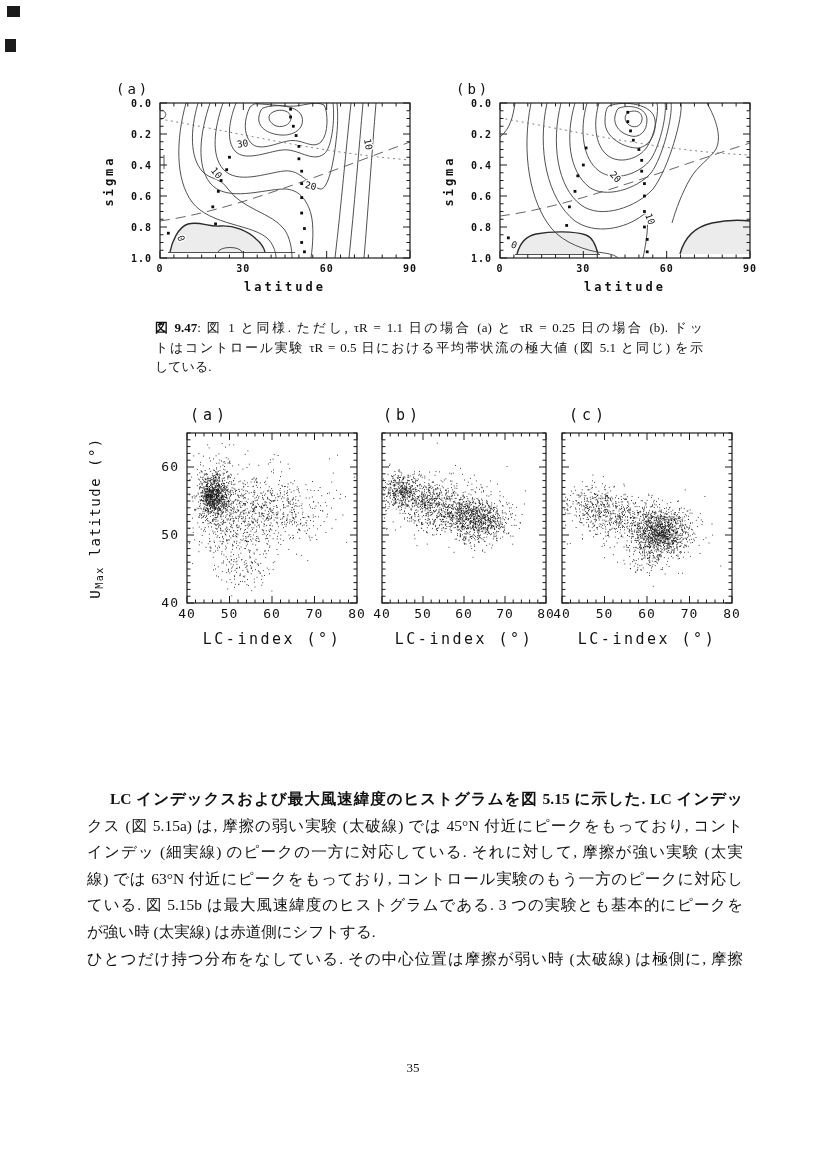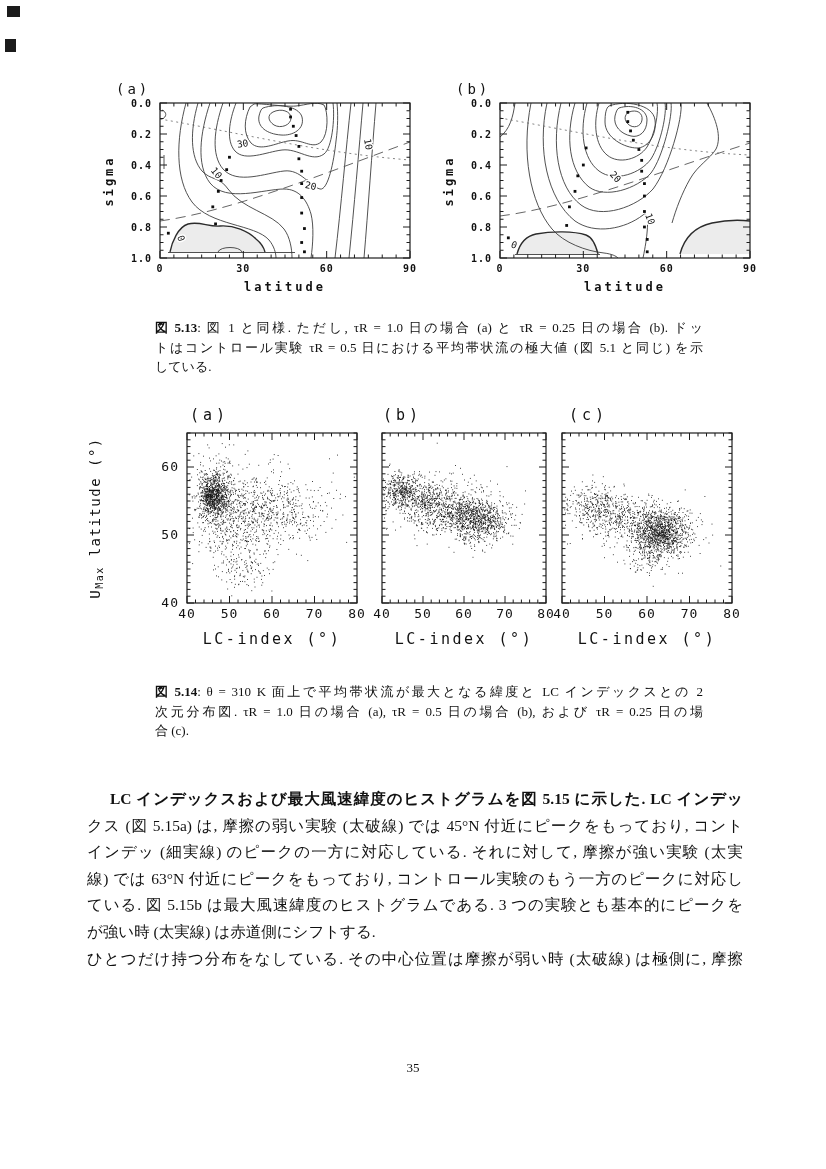--- a/index.html
+++ b/index.html
@@ -183,21 +183,21 @@
           <rect x="125.26666666666667" y="146.04999999999998" width="2.8" height="2.8" class="dot"></rect>
           <rect x="66.93333333333332" y="158.45" width="2.8" height="2.8" class="dot"></rect>
           <text class="clab" text-anchor="middle" transform="translate(173.05555555555554 100.95) rotate(48)">20</text>
           <text class="clab" text-anchor="middle" transform="translate(206.94444444444443 142.025) rotate(70)">10</text>
           <text class="clab" text-anchor="middle" transform="translate(73.05555555555556 169.925) rotate(20)">0</text>
         </g>
     </svg>
   </div>
 
   <div class="caption" style="top:318px;">
-    <div class="cap-line jl"><span class="fig-bold">図</span><span class="fig-bold" style="margin-left:4px;">5.13</span><span>: 図 1 と同様. ただし, τR = 1.0 日の場合 (a) と τR = 0.25 日の場合 (b). ドッ</span></div>
+    <div class="cap-line jl"><span class="fig-bold">図</span><span class="fig-bold" style="margin-left:4px;">9.47</span><span>: 図 1 と同様. ただし, τR = 1.1 日の場合 (a) と τR = 0.25 日の場合 (b). ドッ</span></div>
     <div class="cap-line jl">トはコントロール実験 τR = 0.5 日における平均帯状流の極大値 (図 5.1 と同じ) を示</div>
     <div class="cap-line">している.</div>
   </div>
 
   <div class="panel-box" style="left:80px;top:393px;">
     <svg class="scatter" width="695" height="262">
       <text class="stag" x="110" y="27">(a)</text>
       <text class="stag" x="303" y="27">(b)</text>
       <text class="stag" x="489" y="27">(c)</text>
       <text class="sylab" transform="translate(20 125) rotate(-90)" text-anchor="middle"><tspan>U</tspan><tspan class="subsz" dy="3">Max</tspan><tspan dy="-3"> latitude (°)</tspan></text>
@@ -233,25 +233,20 @@
           <text x="482" y="225" text-anchor="middle" class="tick">40</text>
           <text x="524.5" y="225" text-anchor="middle" class="tick">50</text>
           <text x="567" y="225" text-anchor="middle" class="tick">60</text>
           <text x="609.5" y="225" text-anchor="middle" class="tick">70</text>
           <text x="652" y="225" text-anchor="middle" class="tick">80</text>
           <path d="M510.6 99.3h0.8M518.0 120.2h0.8M535.1 110.2h0.8M515.9 127.3h0.8M524.1 114.1h0.8M514.9 128.7h0.8M499.2 122.5h0.8M505.9 120.1h0.8M522.0 132.4h0.8M523.9 112.4h0.8M520.5 108.4h0.8M535.9 102.8h0.8M508.9 116.5h0.8M508.3 115.4h0.8M515.0 101.5h0.8M515.6 94.2h0.8M507.4 96.9h0.8M536.3 110.2h0.8M525.0 114.1h0.8M524.2 94.2h0.8M502.5 117.0h0.8M520.1 123.4h0.8M539.0 124.0h0.8M508.2 96.8h0.8M510.1 108.8h0.8M518.2 125.0h0.8M521.1 111.8h0.8M530.1 107.2h0.8M548.7 116.4h0.8M495.9 118.8h0.8M527.3 103.9h0.8M507.1 124.4h0.8M500.5 111.5h0.8M504.0 106.3h0.8M499.2 122.9h0.8M506.9 119.6h0.8M492.6 110.9h0.8M527.6 107.8h0.8M522.9 83.7h0.8M526.7 116.9h0.8M518.8 121.8h0.8M518.5 105.1h0.8M515.5 121.8h0.8M532.4 111.7h0.8M511.3 95.1h0.8M499.9 125.3h0.8M487.0 116.0h0.8M504.0 116.9h0.8M496.8 111.0h0.8M517.0 102.3h0.8M518.4 118.1h0.8M528.7 118.0h0.8M526.9 113.4h0.8M500.3 129.6h0.8M531.5 120.8h0.8M505.3 118.5h0.8M505.0 114.7h0.8M505.0 112.1h0.8M513.5 116.8h0.8M528.4 112.3h0.8M523.1 122.2h0.8M504.0 122.2h0.8M536.2 113.9h0.8M518.5 98.2h0.8M528.2 119.9h0.8M510.2 124.3h0.8M496.7 102.0h0.8M514.2 100.5h0.8M527.5 99.8h0.8M526.5 111.2h0.8M517.2 118.2h0.8M490.3 102.4h0.8M501.5 129.8h0.8M501.3 112.8h0.8M517.3 122.1h0.8M503.9 100.4h0.8M520.3 140.4h0.8M528.4 105.0h0.8M514.2 101.2h0.8M516.9 110.3h0.8M512.2 110.3h0.8M529.3 113.9h0.8M520.1 111.2h0.8M501.0 109.1h0.8M529.6 122.9h0.8M501.4 129.7h0.8M495.5 116.3h0.8M520.5 123.9h0.8M525.2 116.7h0.8M526.6 103.5h0.8M502.9 112.8h0.8M517.2 108.0h0.8M502.0 145.8h0.8M512.6 123.5h0.8M552.1 123.2h0.8M511.0 128.1h0.8M515.3 123.3h0.8M489.8 114.6h0.8M507.3 115.1h0.8M511.7 117.5h0.8M507.3 120.8h0.8M505.6 93.5h0.8M502.6 120.5h0.8M525.4 107.4h0.8M535.0 123.6h0.8M520.5 105.9h0.8M528.9 129.5h0.8M507.2 105.9h0.8M499.7 118.9h0.8M524.6 101.6h0.8M508.3 117.9h0.8M497.7 109.8h0.8M513.9 126.6h0.8M501.9 88.8h0.8M520.8 134.1h0.8M514.7 122.7h0.8M508.0 131.9h0.8M535.4 127.6h0.8M520.9 119.5h0.8M501.7 100.9h0.8M507.8 122.0h0.8M518.5 123.2h0.8M512.9 122.4h0.8M533.4 117.6h0.8M490.7 113.5h0.8M506.6 108.2h0.8M511.9 103.9h0.8M528.8 94.3h0.8M484.4 116.8h0.8M509.8 104.2h0.8M513.3 114.1h0.8M527.0 118.6h0.8M514.3 89.4h0.8M509.6 138.3h0.8M507.8 121.4h0.8M487.6 120.6h0.8M543.4 122.4h0.8M524.2 111.6h0.8M506.8 113.6h0.8M525.1 102.9h0.8M516.3 106.3h0.8M513.4 114.3h0.8M512.6 130.1h0.8M512.0 111.6h0.8M512.5 82.0h0.8M512.0 112.1h0.8M503.8 102.7h0.8M531.3 108.1h0.8M521.6 104.1h0.8M510.3 106.3h0.8M500.6 102.4h0.8M502.8 125.6h0.8M524.6 119.4h0.8M516.5 112.0h0.8M524.4 127.2h0.8M507.2 115.5h0.8M508.3 117.5h0.8M500.1 126.9h0.8M491.9 127.9h0.8M512.1 94.6h0.8M522.8 122.4h0.8M495.5 107.5h0.8M517.4 107.1h0.8M512.1 87.9h0.8M522.0 110.0h0.8M538.7 130.0h0.8M537.4 123.5h0.8M516.0 119.2h0.8M515.5 106.9h0.8M511.9 105.4h0.8M527.0 107.1h0.8M492.7 108.6h0.8M505.5 102.7h0.8M507.5 111.3h0.8M525.9 108.0h0.8M505.0 110.6h0.8M511.2 110.0h0.8M506.6 105.2h0.8M499.2 128.9h0.8M506.5 126.5h0.8M521.1 115.2h0.8M491.2 98.1h0.8M517.5 102.2h0.8M519.6 130.9h0.8M496.2 108.0h0.8M508.2 133.2h0.8M509.6 113.8h0.8M544.3 106.4h0.8M492.8 100.6h0.8M512.4 123.1h0.8M534.8 144.0h0.8M506.7 93.3h0.8M487.0 106.2h0.8M506.3 112.7h0.8M515.0 104.6h0.8M527.3 109.8h0.8M528.0 104.7h0.8M495.7 134.5h0.8M538.8 112.3h0.8M499.8 103.4h0.8M486.6 116.7h0.8M526.0 116.4h0.8M513.1 121.8h0.8M518.6 115.9h0.8M509.9 129.2h0.8M525.0 92.7h0.8M511.6 118.4h0.8M521.9 105.4h0.8M499.1 112.3h0.8M518.6 115.8h0.8M538.6 118.0h0.8M522.7 111.2h0.8M514.1 132.2h0.8M500.8 99.7h0.8M485.3 104.3h0.8M518.7 113.0h0.8M527.1 102.5h0.8M514.9 124.9h0.8M524.9 96.8h0.8M518.7 117.6h0.8M504.6 121.6h0.8M486.1 110.8h0.8M508.4 108.8h0.8M521.9 90.7h0.8M535.6 114.7h0.8M515.0 117.8h0.8M489.5 120.6h0.8M535.3 113.1h0.8M558.3 119.7h0.8M509.5 96.8h0.8M502.8 121.9h0.8M511.7 92.4h0.8M519.7 118.1h0.8M517.1 109.0h0.8M548.0 119.1h0.8M520.5 102.8h0.8M509.4 123.3h0.8M504.3 108.3h0.8M516.1 113.6h0.8M487.5 112.8h0.8M525.0 133.8h0.8M501.8 96.8h0.8M524.8 107.5h0.8M498.5 102.1h0.8M521.7 100.7h0.8M525.7 100.9h0.8M494.6 122.1h0.8M496.0 123.0h0.8M515.7 101.1h0.8M498.3 102.2h0.8M530.3 120.3h0.8M517.0 136.1h0.8M513.0 111.6h0.8M498.7 104.2h0.8M494.9 97.3h0.8M493.9 93.9h0.8M527.4 117.1h0.8M525.3 105.3h0.8M489.3 107.5h0.8M511.8 134.7h0.8M504.5 115.1h0.8M530.3 97.9h0.8M524.3 119.3h0.8M485.0 120.1h0.8M504.2 105.0h0.8M498.7 110.2h0.8M521.2 119.0h0.8M506.8 107.9h0.8M525.0 118.1h0.8M506.0 114.8h0.8M519.8 105.4h0.8M516.3 112.9h0.8M510.8 114.2h0.8M498.4 109.4h0.8M538.0 105.6h0.8M487.2 111.1h0.8M515.2 111.6h0.8M509.1 114.5h0.8M495.2 115.0h0.8M514.8 115.9h0.8M524.4 96.3h0.8M511.1 118.9h0.8M513.8 104.6h0.8M522.5 135.5h0.8M523.7 105.3h0.8M519.0 121.7h0.8M506.4 129.6h0.8M516.4 103.7h0.8M514.7 118.8h0.8M517.7 108.7h0.8M501.9 141.8h0.8M506.3 120.4h0.8M506.5 111.8h0.8M517.3 141.2h0.8M510.5 108.7h0.8M513.0 143.8h0.8M486.8 107.1h0.8M512.8 105.3h0.8M487.5 117.5h0.8M526.0 123.6h0.8M519.2 123.5h0.8M560.3 141.3h0.8M536.0 129.9h0.8M555.1 132.7h0.8M537.2 121.9h0.8M542.0 124.6h0.8M523.9 122.4h0.8M523.1 111.5h0.8M536.7 125.3h0.8M535.0 129.4h0.8M557.5 142.1h0.8M543.5 91.1h0.8M528.1 142.5h0.8M537.1 113.3h0.8M507.8 126.6h0.8M530.3 127.2h0.8M540.8 108.9h0.8M540.6 130.9h0.8M522.7 130.4h0.8M539.6 139.9h0.8M524.9 139.1h0.8M544.2 117.5h0.8M554.7 113.7h0.8M551.2 136.7h0.8M525.2 104.3h0.8M573.7 128.0h0.8M553.7 111.0h0.8M552.6 141.7h0.8M539.9 126.8h0.8M550.1 121.8h0.8M564.5 109.7h0.8M570.9 134.0h0.8M544.2 121.4h0.8M526.4 128.2h0.8M536.3 128.5h0.8M547.5 135.7h0.8M534.2 135.6h0.8M550.8 148.0h0.8M537.6 126.4h0.8M561.9 133.9h0.8M556.5 124.8h0.8M554.4 121.5h0.8M547.3 117.7h0.8M547.4 127.1h0.8M526.8 103.1h0.8M530.7 125.7h0.8M559.4 125.9h0.8M521.1 112.2h0.8M528.1 140.9h0.8M530.5 121.1h0.8M541.4 119.4h0.8M549.6 117.1h0.8M544.1 130.5h0.8M557.1 119.9h0.8M508.0 126.3h0.8M554.8 132.2h0.8M541.4 115.8h0.8M551.0 132.8h0.8M519.9 120.6h0.8M526.0 102.6h0.8M569.9 113.9h0.8M524.9 128.8h0.8M544.3 115.6h0.8M527.5 139.0h0.8M551.7 103.4h0.8M545.9 106.4h0.8M563.0 123.0h0.8M543.4 122.5h0.8M519.6 124.8h0.8M527.1 131.5h0.8M531.0 129.2h0.8M553.6 129.4h0.8M525.4 121.8h0.8M553.1 127.7h0.8M565.0 123.1h0.8M528.3 138.7h0.8M523.6 150.6h0.8M562.2 121.8h0.8M499.0 116.0h0.8M531.8 125.1h0.8M538.7 125.0h0.8M551.1 135.3h0.8M539.8 123.6h0.8M549.7 119.7h0.8M539.4 115.9h0.8M539.5 130.2h0.8M568.8 124.9h0.8M533.9 93.4h0.8M547.0 123.7h0.8M553.0 124.2h0.8M548.6 138.3h0.8M538.8 132.4h0.8M527.9 119.9h0.8M562.4 141.5h0.8M503.8 113.4h0.8M565.5 111.9h0.8M544.1 134.4h0.8M547.0 109.1h0.8M541.2 115.3h0.8M535.6 113.6h0.8M527.5 104.9h0.8M571.4 113.7h0.8M524.3 117.0h0.8M539.9 116.4h0.8M518.8 119.3h0.8M533.2 130.1h0.8M544.5 127.2h0.8M548.2 113.3h0.8M518.8 133.3h0.8M550.0 125.2h0.8M529.7 137.1h0.8M512.9 133.2h0.8M544.4 140.1h0.8M509.6 137.5h0.8M562.6 145.6h0.8M547.7 108.8h0.8M552.5 118.5h0.8M525.4 103.3h0.8M558.0 104.3h0.8M541.2 143.1h0.8M555.0 110.1h0.8M552.0 143.7h0.8M555.0 109.7h0.8M547.5 117.8h0.8M524.4 131.8h0.8M518.0 115.2h0.8M528.0 120.2h0.8M546.9 103.8h0.8M523.1 118.0h0.8M552.8 110.2h0.8M556.8 135.4h0.8M533.0 113.0h0.8M549.7 115.0h0.8M530.2 124.9h0.8M528.7 112.0h0.8M547.1 124.0h0.8M529.6 105.4h0.8M553.8 124.2h0.8M538.4 122.3h0.8M549.3 133.2h0.8M539.4 124.9h0.8M535.8 115.2h0.8M502.7 122.4h0.8M515.5 126.5h0.8M543.1 118.7h0.8M541.8 120.6h0.8M535.4 112.4h0.8M576.7 128.2h0.8M552.1 127.6h0.8M540.0 136.7h0.8M549.5 137.6h0.8M539.9 134.5h0.8M541.5 126.7h0.8M530.0 118.8h0.8M513.7 137.3h0.8M556.3 139.4h0.8M566.1 119.4h0.8M534.4 128.6h0.8M560.7 130.4h0.8M579.3 114.7h0.8M540.1 125.7h0.8M542.0 134.3h0.8M566.7 107.3h0.8M563.2 127.2h0.8M543.4 105.4h0.8M579.2 111.5h0.8M558.8 113.6h0.8M542.2 128.4h0.8M548.4 110.9h0.8M514.3 132.9h0.8M556.6 113.5h0.8M522.4 127.1h0.8M547.7 129.3h0.8M535.2 104.7h0.8M543.2 114.0h0.8M575.6 135.8h0.8M528.6 143.9h0.8M532.5 135.2h0.8M554.4 137.0h0.8M558.3 130.2h0.8M543.9 116.7h0.8M535.2 123.2h0.8M532.8 130.2h0.8M527.1 142.4h0.8M566.3 129.4h0.8M535.3 124.1h0.8M535.3 139.2h0.8M557.7 119.5h0.8M567.3 132.5h0.8M545.5 105.5h0.8M578.5 128.0h0.8M532.5 117.9h0.8M575.7 111.9h0.8M541.7 111.7h0.8M574.1 111.1h0.8M521.7 109.1h0.8M524.6 116.5h0.8M550.2 130.6h0.8M538.9 122.7h0.8M526.1 119.3h0.8M529.2 130.7h0.8M517.8 109.7h0.8M529.3 126.2h0.8M542.3 108.9h0.8M545.0 119.1h0.8M551.0 124.6h0.8M559.8 119.3h0.8M527.7 113.8h0.8M563.3 118.6h0.8M557.5 122.3h0.8M523.3 113.1h0.8M535.2 136.2h0.8M527.0 123.1h0.8M532.6 110.3h0.8M525.4 123.9h0.8M546.8 133.4h0.8M525.2 105.8h0.8M535.9 126.9h0.8M551.1 130.0h0.8M540.8 103.6h0.8M538.2 133.3h0.8M521.7 153.3h0.8M538.5 109.2h0.8M534.8 120.8h0.8M563.2 120.9h0.8M530.9 136.1h0.8M529.7 154.7h0.8M525.4 143.0h0.8M557.3 130.0h0.8M542.1 118.8h0.8M525.4 136.1h0.8M557.2 141.6h0.8M559.6 149.3h0.8M534.3 153.8h0.8M529.5 136.6h0.8M539.6 123.2h0.8M516.1 134.8h0.8M547.1 127.4h0.8M557.0 119.3h0.8M535.4 108.5h0.8M536.3 135.6h0.8M567.5 132.8h0.8M546.9 114.5h0.8M539.2 120.7h0.8M541.0 129.2h0.8M570.2 130.0h0.8M542.1 134.0h0.8M558.2 131.9h0.8M533.6 94.1h0.8M530.3 106.6h0.8M547.3 112.5h0.8M558.1 121.0h0.8M517.1 134.6h0.8M536.4 128.9h0.8M554.0 132.2h0.8M565.3 124.1h0.8M566.2 123.8h0.8M530.9 125.9h0.8M549.9 124.7h0.8M557.1 147.5h0.8M566.5 123.0h0.8M532.3 105.8h0.8M546.4 134.0h0.8M538.6 131.1h0.8M541.2 106.4h0.8M556.8 117.4h0.8M541.7 123.4h0.8M547.2 142.3h0.8M559.4 137.6h0.8M543.2 133.3h0.8M538.0 134.3h0.8M545.1 123.8h0.8M539.7 129.1h0.8M550.0 124.7h0.8M545.3 106.6h0.8M530.2 132.2h0.8M527.3 110.7h0.8M567.6 133.0h0.8M552.6 120.5h0.8M562.4 149.4h0.8M582.6 149.1h0.8M601.3 136.4h0.8M565.6 110.4h0.8M579.0 142.3h0.8M588.7 136.4h0.8M585.7 141.3h0.8M584.2 153.7h0.8M562.1 115.3h0.8M587.9 129.6h0.8M570.8 150.7h0.8M588.9 127.1h0.8M560.6 135.5h0.8M586.7 132.6h0.8M585.3 148.6h0.8M583.6 145.2h0.8M577.0 148.1h0.8M580.9 134.9h0.8M568.1 119.4h0.8M577.4 130.1h0.8M576.4 131.0h0.8M551.0 143.9h0.8M580.9 159.7h0.8M574.9 145.3h0.8M576.2 147.2h0.8M592.6 164.9h0.8M581.2 117.1h0.8M570.5 137.4h0.8M581.5 133.8h0.8M560.2 143.5h0.8M572.0 159.4h0.8M581.9 146.0h0.8M594.5 139.9h0.8M558.4 139.5h0.8M589.1 139.6h0.8M615.6 144.5h0.8M579.0 139.5h0.8M577.7 125.7h0.8M561.5 142.6h0.8M568.2 142.7h0.8M575.7 139.4h0.8M587.1 144.1h0.8M589.5 150.5h0.8M589.9 135.2h0.8M562.1 114.8h0.8M581.4 129.3h0.8M572.7 134.3h0.8M553.3 129.9h0.8M573.0 136.4h0.8M571.0 125.5h0.8M586.0 118.3h0.8M585.9 138.9h0.8M585.8 144.7h0.8M571.5 150.4h0.8M585.2 139.7h0.8M572.9 152.1h0.8M576.8 142.1h0.8M555.9 154.7h0.8M558.2 148.1h0.8M571.6 124.4h0.8M587.5 154.4h0.8M568.2 144.8h0.8M593.2 159.8h0.8M578.6 142.0h0.8M571.4 132.9h0.8M570.0 153.3h0.8M584.8 142.4h0.8M583.1 155.0h0.8M568.0 131.1h0.8M575.5 145.1h0.8M571.6 133.6h0.8M553.8 139.1h0.8M557.8 133.5h0.8M584.0 127.9h0.8M564.8 149.7h0.8M590.1 145.7h0.8M579.7 148.6h0.8M577.6 129.2h0.8M568.0 147.0h0.8M572.0 138.8h0.8M580.9 140.1h0.8M578.0 142.8h0.8M569.9 132.1h0.8M575.8 132.8h0.8M597.3 150.9h0.8M600.1 142.7h0.8M604.7 145.2h0.8M571.7 132.8h0.8M582.7 149.5h0.8M573.6 138.0h0.8M548.1 154.6h0.8M582.2 137.0h0.8M574.4 157.9h0.8M568.3 147.9h0.8M579.6 131.6h0.8M586.2 114.9h0.8M561.6 144.9h0.8M554.9 154.4h0.8M569.0 149.0h0.8M581.6 130.3h0.8M590.6 151.3h0.8M595.7 139.0h0.8M579.3 140.3h0.8M570.0 130.2h0.8M597.5 142.1h0.8M598.4 125.0h0.8M567.9 141.7h0.8M560.5 123.6h0.8M600.4 130.7h0.8M581.0 139.4h0.8M560.5 145.6h0.8M576.3 125.3h0.8M572.5 139.7h0.8M589.2 142.0h0.8M584.1 139.8h0.8M572.3 135.5h0.8M593.1 150.9h0.8M545.9 152.1h0.8M567.9 142.1h0.8M559.0 130.8h0.8M609.8 142.8h0.8M574.6 135.4h0.8M597.6 146.6h0.8M586.2 143.5h0.8M559.7 156.4h0.8M570.9 122.4h0.8M574.0 145.2h0.8M573.7 125.9h0.8M589.5 135.9h0.8M569.2 142.8h0.8M560.8 148.5h0.8M588.3 116.6h0.8M587.7 128.3h0.8M575.0 141.2h0.8M566.1 120.9h0.8M588.4 150.7h0.8M598.3 135.5h0.8M570.1 153.7h0.8M569.4 145.2h0.8M579.6 128.3h0.8M573.7 163.9h0.8M591.5 127.4h0.8M594.3 127.2h0.8M566.2 147.0h0.8M588.8 159.5h0.8M579.7 127.5h0.8M589.9 144.6h0.8M568.5 124.3h0.8M584.9 120.2h0.8M581.7 156.4h0.8M572.1 131.7h0.8M586.5 155.6h0.8M593.9 133.5h0.8M572.7 142.8h0.8M570.4 124.0h0.8M578.0 143.4h0.8M583.7 136.8h0.8M579.4 128.1h0.8M572.2 136.6h0.8M618.7 152.4h0.8M572.1 123.4h0.8M566.2 133.1h0.8M587.9 165.2h0.8M547.0 142.6h0.8M571.3 140.3h0.8M580.7 153.6h0.8M565.5 147.6h0.8M563.6 144.9h0.8M590.3 153.9h0.8M583.5 139.3h0.8M572.5 146.6h0.8M577.4 155.3h0.8M582.4 127.2h0.8M600.2 160.1h0.8M588.2 127.2h0.8M564.4 153.1h0.8M579.6 140.7h0.8M598.0 125.3h0.8M577.0 149.6h0.8M574.6 120.6h0.8M589.2 135.6h0.8M600.3 148.9h0.8M577.5 134.6h0.8M593.6 120.9h0.8M581.3 148.8h0.8M596.1 153.1h0.8M584.1 129.5h0.8M574.5 151.3h0.8M594.4 136.6h0.8M572.7 162.4h0.8M599.9 145.4h0.8M558.1 133.4h0.8M578.3 141.6h0.8M580.3 142.5h0.8M594.4 155.5h0.8M587.4 150.6h0.8M589.8 127.0h0.8M581.7 138.7h0.8M573.3 139.6h0.8M577.7 152.6h0.8M575.6 132.0h0.8M568.6 144.8h0.8M566.8 135.9h0.8M582.2 142.4h0.8M564.6 137.6h0.8M577.1 139.7h0.8M594.3 126.9h0.8M597.8 144.1h0.8M589.3 144.6h0.8M590.8 130.5h0.8M587.6 141.7h0.8M578.1 143.0h0.8M567.6 127.0h0.8M591.4 157.0h0.8M559.9 152.9h0.8M594.6 144.5h0.8M579.5 140.0h0.8M581.6 134.2h0.8M554.8 132.8h0.8M555.0 147.4h0.8M583.0 152.5h0.8M577.3 151.4h0.8M583.3 134.1h0.8M587.8 138.0h0.8M587.3 146.5h0.8M572.0 124.5h0.8M560.2 151.4h0.8M576.5 132.3h0.8M563.8 117.0h0.8M582.0 133.3h0.8M560.0 123.3h0.8M591.9 147.5h0.8M570.0 141.3h0.8M564.0 126.0h0.8M589.0 132.3h0.8M560.0 134.3h0.8M579.1 147.1h0.8M567.6 125.6h0.8M582.3 149.6h0.8M575.6 137.0h0.8M574.9 132.8h0.8M569.1 129.2h0.8M587.2 159.4h0.8M584.2 148.9h0.8M583.8 143.3h0.8M588.3 157.7h0.8M560.4 152.8h0.8M585.0 132.6h0.8M593.6 123.7h0.8M591.6 134.8h0.8M590.4 131.6h0.8M579.0 141.5h0.8M588.0 137.4h0.8M584.1 153.6h0.8M588.2 131.4h0.8M584.6 133.3h0.8M602.1 140.8h0.8M584.2 115.4h0.8M586.4 141.4h0.8M574.4 127.5h0.8M570.0 144.9h0.8M587.7 151.4h0.8M576.6 127.6h0.8M571.6 130.1h0.8M569.1 134.3h0.8M582.3 139.1h0.8M557.9 144.8h0.8M589.6 149.7h0.8M562.7 140.6h0.8M584.6 146.3h0.8M560.3 118.3h0.8M582.4 141.5h0.8M574.8 118.7h0.8M596.4 151.7h0.8M572.7 154.0h0.8M594.8 142.4h0.8M583.3 141.3h0.8M590.4 143.2h0.8M572.5 149.9h0.8M577.7 131.2h0.8M593.5 137.6h0.8M575.3 141.8h0.8M569.2 137.5h0.8M592.0 150.3h0.8M558.4 135.9h0.8M589.6 131.4h0.8M601.5 148.0h0.8M581.1 126.1h0.8M569.6 160.0h0.8M606.1 146.5h0.8M584.3 137.6h0.8M571.2 125.8h0.8M585.6 133.4h0.8M588.7 141.6h0.8M586.0 137.3h0.8M594.6 132.4h0.8M561.5 172.1h0.8M585.1 143.4h0.8M579.2 139.0h0.8M595.1 144.7h0.8M592.5 142.8h0.8M576.2 126.6h0.8M565.0 143.3h0.8M578.8 125.0h0.8M582.8 141.0h0.8M588.5 152.2h0.8M585.7 145.1h0.8M576.6 163.5h0.8M611.9 129.8h0.8M557.8 137.9h0.8M568.0 128.3h0.8M585.2 146.3h0.8M596.8 139.7h0.8M570.6 128.9h0.8M597.5 162.0h0.8M562.4 158.2h0.8M583.3 136.2h0.8M585.6 124.1h0.8M580.9 122.4h0.8M575.7 153.1h0.8M577.5 142.1h0.8M599.2 165.5h0.8M576.0 137.6h0.8M543.9 136.8h0.8M587.5 130.8h0.8M590.8 129.3h0.8M587.5 147.9h0.8M558.7 146.8h0.8M577.9 149.7h0.8M585.0 148.9h0.8M600.3 153.6h0.8M575.1 142.5h0.8M573.4 130.5h0.8M603.0 132.4h0.8M574.1 139.1h0.8M559.1 130.3h0.8M587.6 138.1h0.8M584.1 150.3h0.8M583.5 126.9h0.8M580.5 145.6h0.8M563.9 139.5h0.8M565.8 123.9h0.8M576.4 133.6h0.8M582.5 133.3h0.8M560.1 142.0h0.8M582.4 149.6h0.8M566.3 136.0h0.8M592.8 146.3h0.8M570.1 127.4h0.8M578.5 129.2h0.8M578.6 140.2h0.8M578.8 138.1h0.8M578.1 164.2h0.8M601.0 159.2h0.8M573.7 133.1h0.8M580.5 134.5h0.8M571.8 147.4h0.8M578.6 150.3h0.8M567.8 146.3h0.8M568.0 127.8h0.8M576.5 157.0h0.8M568.7 130.0h0.8M590.4 109.5h0.8M576.7 151.7h0.8M563.4 137.1h0.8M570.7 148.6h0.8M574.9 149.8h0.8M582.8 146.0h0.8M566.4 136.7h0.8M568.6 128.3h0.8M589.6 139.2h0.8M565.3 140.3h0.8M576.0 142.0h0.8M576.9 143.3h0.8M569.3 143.6h0.8M573.8 107.3h0.8M580.4 141.0h0.8M595.4 130.1h0.8M591.2 163.4h0.8M558.6 142.6h0.8M570.8 147.3h0.8M587.6 133.0h0.8M553.6 125.3h0.8M569.0 117.7h0.8M588.5 119.4h0.8M571.8 141.3h0.8M564.2 140.5h0.8M569.2 159.8h0.8M582.5 139.6h0.8M567.8 140.7h0.8M575.9 138.6h0.8M580.2 123.1h0.8M570.6 122.2h0.8M584.9 144.3h0.8M557.2 134.8h0.8M591.2 148.8h0.8M592.0 137.5h0.8M593.6 158.4h0.8M581.0 135.4h0.8M575.3 149.8h0.8M589.1 153.1h0.8M580.9 141.6h0.8M570.7 141.0h0.8M577.1 136.0h0.8M608.0 136.1h0.8M593.5 138.5h0.8M587.8 126.7h0.8M550.3 116.3h0.8M579.4 135.5h0.8M587.0 132.8h0.8M582.4 133.4h0.8M582.9 138.1h0.8M584.1 124.3h0.8M601.8 132.4h0.8M569.9 121.6h0.8M588.3 150.4h0.8M579.9 125.9h0.8M586.9 154.0h0.8M563.1 137.9h0.8M575.4 143.9h0.8M580.5 140.6h0.8M565.2 153.6h0.8M581.3 137.3h0.8M570.4 134.2h0.8M575.3 150.2h0.8M562.4 137.9h0.8M588.2 145.8h0.8M574.4 138.3h0.8M583.9 125.7h0.8M588.4 143.9h0.8M574.6 140.1h0.8M567.5 154.0h0.8M572.0 147.7h0.8M592.3 157.2h0.8M587.4 140.7h0.8M553.0 143.7h0.8M573.8 119.5h0.8M543.6 153.9h0.8M571.3 144.8h0.8M585.3 139.9h0.8M553.2 161.2h0.8M564.0 157.2h0.8M583.6 141.3h0.8M583.3 143.8h0.8M593.0 140.9h0.8M566.9 152.9h0.8M587.6 129.7h0.8M573.8 119.6h0.8M577.0 132.5h0.8M569.5 169.6h0.8M587.6 143.6h0.8M568.0 137.4h0.8M582.5 139.8h0.8M572.6 136.4h0.8M575.7 120.1h0.8M598.3 149.5h0.8M576.8 150.9h0.8M577.8 156.5h0.8M587.0 143.5h0.8M567.4 123.0h0.8M570.1 135.5h0.8M579.3 152.6h0.8M568.5 150.3h0.8M574.9 119.8h0.8M582.1 135.4h0.8M570.7 134.8h0.8M564.9 143.3h0.8M577.8 140.3h0.8M573.7 141.2h0.8M593.2 138.5h0.8M594.6 148.8h0.8M559.5 118.6h0.8M575.8 124.4h0.8M586.8 136.2h0.8M603.3 145.9h0.8M558.3 144.9h0.8M560.3 135.9h0.8M580.3 148.6h0.8M572.3 112.4h0.8M604.2 123.8h0.8M572.5 151.2h0.8M574.2 140.3h0.8M556.4 138.2h0.8M573.8 114.6h0.8M574.3 124.0h0.8M562.7 156.0h0.8M589.7 124.0h0.8M566.0 131.1h0.8M582.4 125.7h0.8M579.9 133.8h0.8M599.6 133.3h0.8M556.5 141.3h0.8M573.5 153.5h0.8M583.0 142.6h0.8M603.5 154.4h0.8M587.7 149.3h0.8M596.4 146.1h0.8M563.9 115.2h0.8M563.0 154.6h0.8M586.1 150.4h0.8M571.7 135.4h0.8M581.4 135.4h0.8M575.2 138.0h0.8M571.6 145.5h0.8M592.3 132.7h0.8M566.1 131.7h0.8M587.6 129.3h0.8M571.1 124.2h0.8M571.5 133.1h0.8M571.1 132.9h0.8M563.1 146.9h0.8M560.8 130.4h0.8M565.4 149.3h0.8M593.3 126.6h0.8M585.2 124.2h0.8M578.6 118.6h0.8M582.7 125.2h0.8M562.2 143.1h0.8M586.5 138.0h0.8M577.6 157.2h0.8M580.3 161.4h0.8M583.2 139.2h0.8M595.3 139.7h0.8M589.6 131.9h0.8M589.3 138.6h0.8M571.9 140.9h0.8M582.7 139.3h0.8M592.0 131.4h0.8M546.4 153.0h0.8M593.8 127.2h0.8M562.2 134.7h0.8M589.5 133.7h0.8M601.6 150.5h0.8M566.8 131.4h0.8M565.5 140.6h0.8M565.3 138.6h0.8M569.1 152.2h0.8M587.6 139.9h0.8M585.4 140.2h0.8M576.0 154.0h0.8M568.6 133.3h0.8M593.2 137.6h0.8M575.7 146.2h0.8M569.8 125.4h0.8M564.9 138.4h0.8M585.7 137.4h0.8M587.3 152.1h0.8M585.7 146.8h0.8M593.0 147.3h0.8M590.3 134.5h0.8M591.4 144.0h0.8M552.3 132.1h0.8M577.9 124.7h0.8M559.3 154.4h0.8M560.8 129.1h0.8M586.8 110.8h0.8M564.9 134.5h0.8M569.0 155.0h0.8M579.5 149.2h0.8M580.1 158.4h0.8M591.3 125.8h0.8M594.8 147.5h0.8M566.4 145.2h0.8M555.2 128.8h0.8M570.4 143.2h0.8M592.4 125.8h0.8M567.2 121.9h0.8M575.2 129.7h0.8M594.0 145.5h0.8M591.1 127.3h0.8M591.2 147.4h0.8M581.1 147.4h0.8M581.6 142.7h0.8M578.6 141.3h0.8M577.6 132.5h0.8M569.6 154.2h0.8M577.2 131.8h0.8M573.6 141.4h0.8M573.9 154.5h0.8M571.7 144.2h0.8M578.5 158.0h0.8M583.4 144.8h0.8M580.4 144.5h0.8M574.4 137.4h0.8M597.0 121.7h0.8M575.5 148.3h0.8M575.2 130.9h0.8M580.0 140.0h0.8M563.9 114.0h0.8M588.8 155.4h0.8M554.2 138.1h0.8M578.3 147.2h0.8M572.6 147.9h0.8M564.2 136.0h0.8M592.9 138.5h0.8M591.2 159.1h0.8M574.3 148.5h0.8M577.0 144.8h0.8M551.1 145.4h0.8M610.4 149.9h0.8M574.1 152.4h0.8M545.5 130.9h0.8M554.0 124.9h0.8M557.0 145.0h0.8M567.1 138.0h0.8M578.1 126.0h0.8M592.4 150.0h0.8M580.6 134.3h0.8M567.3 145.7h0.8M567.7 128.0h0.8M565.3 124.2h0.8M564.6 164.8h0.8M589.5 139.8h0.8M563.8 141.2h0.8M596.6 144.4h0.8M572.3 119.3h0.8M563.8 154.1h0.8M560.1 155.0h0.8M581.4 131.3h0.8M594.5 125.0h0.8M559.1 127.3h0.8M563.2 137.9h0.8M572.5 141.5h0.8M578.4 162.2h0.8M571.6 139.7h0.8M581.0 158.0h0.8M568.4 149.1h0.8M566.2 114.1h0.8M568.6 153.4h0.8M571.1 129.1h0.8M571.4 134.7h0.8M581.1 162.9h0.8M573.6 138.3h0.8M559.3 149.8h0.8M584.0 142.7h0.8M603.8 115.7h0.8M569.6 134.5h0.8M563.0 131.7h0.8M579.5 117.3h0.8M563.9 140.2h0.8M588.6 123.1h0.8M564.1 152.0h0.8M580.7 147.2h0.8M580.4 118.3h0.8M587.9 155.1h0.8M580.6 119.1h0.8M582.5 144.0h0.8M569.2 154.7h0.8M586.7 145.3h0.8M591.7 133.4h0.8M568.9 139.4h0.8M565.3 151.2h0.8M537.9 145.6h0.8M572.0 118.3h0.8M584.2 143.9h0.8M564.6 156.0h0.8M584.5 135.8h0.8M569.0 159.2h0.8M573.7 136.9h0.8M580.7 142.6h0.8M559.9 144.1h0.8M554.0 132.5h0.8M593.3 147.4h0.8M586.6 139.5h0.8M589.1 146.0h0.8M577.7 133.1h0.8M575.5 146.3h0.8M580.4 123.1h0.8M565.8 129.3h0.8M581.6 137.7h0.8M601.6 137.0h0.8M572.1 141.3h0.8M574.5 143.7h0.8M578.2 134.0h0.8M591.0 154.8h0.8M570.3 148.8h0.8M577.0 137.6h0.8M549.0 139.1h0.8M571.6 134.2h0.8M581.3 131.4h0.8M572.3 118.2h0.8M577.6 129.2h0.8M560.1 138.9h0.8M587.4 129.7h0.8M563.2 154.6h0.8M577.7 151.9h0.8M568.8 149.4h0.8M569.9 158.1h0.8M577.4 144.0h0.8M571.9 168.2h0.8M589.1 142.2h0.8M566.2 142.8h0.8M582.7 149.1h0.8M591.8 142.4h0.8M592.8 150.2h0.8M596.3 131.0h0.8M581.5 139.2h0.8M570.9 120.4h0.8M582.2 139.3h0.8M569.2 140.1h0.8M566.6 146.4h0.8M574.8 148.8h0.8M576.8 146.3h0.8M559.0 135.6h0.8M569.4 130.2h0.8M582.5 137.7h0.8M592.5 136.7h0.8M589.1 114.8h0.8M569.6 154.5h0.8M598.5 142.4h0.8M576.7 146.0h0.8M567.5 134.6h0.8M585.8 126.4h0.8M580.2 121.6h0.8M559.0 133.0h0.8M549.0 152.5h0.8M568.2 121.4h0.8M590.7 118.7h0.8M579.4 131.0h0.8M590.6 133.4h0.8M585.3 133.4h0.8M572.1 146.2h0.8M562.9 139.5h0.8M574.4 121.6h0.8M558.3 119.8h0.8M570.6 135.5h0.8M573.1 143.5h0.8M556.8 135.7h0.8M598.5 119.5h0.8M565.4 153.9h0.8M571.9 149.0h0.8M590.4 160.4h0.8M596.7 155.3h0.8M571.4 159.5h0.8M574.2 147.5h0.8M568.9 127.4h0.8M578.4 146.4h0.8M557.6 143.7h0.8M549.1 137.2h0.8M561.0 155.7h0.8M563.4 138.6h0.8M609.6 120.1h0.8M596.6 130.3h0.8M587.1 146.2h0.8M557.8 136.8h0.8M555.4 145.5h0.8M556.8 131.6h0.8M573.7 147.8h0.8M583.6 143.9h0.8M594.2 156.9h0.8M588.1 146.0h0.8M579.8 152.3h0.8M586.3 121.3h0.8M575.9 136.6h0.8M559.1 159.1h0.8M589.9 141.5h0.8M570.1 144.9h0.8M587.7 137.6h0.8M581.8 130.9h0.8M557.1 132.4h0.8M570.8 137.7h0.8M598.2 108.0h0.8M579.6 142.6h0.8M580.3 162.9h0.8M572.3 145.2h0.8M551.4 138.2h0.8M577.0 151.2h0.8M578.9 150.2h0.8M582.8 119.7h0.8M583.6 140.7h0.8M576.5 142.8h0.8M570.3 136.3h0.8M583.4 134.4h0.8M584.2 123.5h0.8M580.0 131.4h0.8M600.4 128.9h0.8M596.4 154.7h0.8M569.3 151.5h0.8M592.5 144.2h0.8M578.0 151.7h0.8M601.3 134.7h0.8M568.5 120.2h0.8M583.5 150.0h0.8M554.8 157.3h0.8M572.3 135.9h0.8M564.3 159.2h0.8M568.3 126.9h0.8M562.3 135.3h0.8M584.5 141.8h0.8M564.2 121.4h0.8M561.5 140.7h0.8M580.5 153.2h0.8M564.7 128.2h0.8M580.7 128.5h0.8M573.8 133.7h0.8M581.9 107.3h0.8M605.8 145.4h0.8M578.4 123.0h0.8M563.4 146.2h0.8M576.2 158.8h0.8M556.5 139.1h0.8M585.3 126.8h0.8M570.7 137.3h0.8M571.2 145.4h0.8M573.1 108.9h0.8M565.4 143.9h0.8M561.5 144.3h0.8M577.9 134.0h0.8M572.4 146.3h0.8M556.0 147.7h0.8M566.4 128.4h0.8M575.8 148.2h0.8M587.4 145.7h0.8M567.9 153.6h0.8M584.2 148.1h0.8M553.4 154.7h0.8M575.8 126.8h0.8M599.2 142.1h0.8M580.5 155.6h0.8M607.9 153.3h0.8M582.8 141.4h0.8M576.5 140.1h0.8M575.2 124.6h0.8M563.0 141.8h0.8M568.0 151.3h0.8M571.6 129.6h0.8M576.5 139.5h0.8M575.3 168.4h0.8M562.4 121.8h0.8M584.3 126.7h0.8M564.8 137.6h0.8M566.7 135.4h0.8M588.9 123.8h0.8M582.4 159.2h0.8M565.2 121.6h0.8M606.9 144.4h0.8M585.2 132.0h0.8M580.5 124.7h0.8M558.2 119.5h0.8M561.6 166.6h0.8M578.7 133.4h0.8M585.5 128.0h0.8M579.0 163.1h0.8M580.2 147.3h0.8M583.8 148.9h0.8M574.6 136.8h0.8M588.4 131.1h0.8M586.6 143.2h0.8M565.4 148.9h0.8M577.2 113.9h0.8M578.1 137.3h0.8M585.9 152.9h0.8M570.6 152.9h0.8M564.0 143.3h0.8M567.3 153.4h0.8M577.7 154.1h0.8M583.3 151.5h0.8M573.6 155.7h0.8M580.7 176.4h0.8M568.8 129.2h0.8M565.1 140.8h0.8M610.9 146.4h0.8M575.7 146.3h0.8M590.4 130.6h0.8M584.5 121.1h0.8M585.4 150.5h0.8M582.2 131.6h0.8M555.3 170.3h0.8M566.3 128.0h0.8M574.6 135.0h0.8M604.8 138.8h0.8M573.7 142.6h0.8M554.8 124.9h0.8M589.0 135.4h0.8M557.2 145.2h0.8M583.6 123.2h0.8M594.6 121.6h0.8M579.5 129.6h0.8M597.2 154.0h0.8M570.5 144.8h0.8M569.9 134.0h0.8M573.6 143.8h0.8M592.0 141.2h0.8M570.6 134.6h0.8M564.6 130.5h0.8M563.8 133.0h0.8M600.0 158.6h0.8M600.4 149.4h0.8M565.2 128.4h0.8M564.1 146.7h0.8M584.3 143.7h0.8M569.0 149.6h0.8M588.9 151.4h0.8M579.9 123.8h0.8M579.2 161.9h0.8M597.7 130.4h0.8M583.8 142.0h0.8M588.4 129.4h0.8M568.8 133.5h0.8M582.1 142.9h0.8M600.9 115.0h0.8M595.1 129.6h0.8M583.8 137.1h0.8M588.7 128.9h0.8M578.2 141.7h0.8M584.8 136.0h0.8M576.7 149.5h0.8M599.0 153.5h0.8M582.8 144.8h0.8M604.1 134.2h0.8M567.2 134.8h0.8M580.6 131.2h0.8M607.6 139.8h0.8M567.5 148.7h0.8M617.9 124.4h0.8M597.8 135.6h0.8M599.4 134.1h0.8M594.3 121.5h0.8M608.7 134.7h0.8M596.3 139.8h0.8M592.4 117.3h0.8M600.1 132.2h0.8M574.6 136.3h0.8M596.0 126.2h0.8M606.7 134.5h0.8M584.4 156.0h0.8M588.4 132.4h0.8M586.7 120.6h0.8M619.7 160.5h0.8M580.9 135.6h0.8M604.6 135.9h0.8M580.5 163.8h0.8M607.8 159.2h0.8M600.5 152.5h0.8M589.3 138.0h0.8M605.7 152.1h0.8M589.0 154.1h0.8M607.9 126.5h0.8M591.9 150.0h0.8M601.5 142.3h0.8M589.9 126.0h0.8M595.6 130.1h0.8M594.8 148.6h0.8M588.5 148.7h0.8M590.6 153.6h0.8M602.0 128.2h0.8M571.0 138.8h0.8M577.4 140.5h0.8M594.4 119.8h0.8M577.6 134.6h0.8M591.6 123.6h0.8M588.6 147.0h0.8M602.3 138.2h0.8M596.5 140.3h0.8M608.1 143.0h0.8M584.6 156.0h0.8M621.6 131.6h0.8M594.1 147.7h0.8M599.0 123.5h0.8M599.1 117.2h0.8M614.5 141.0h0.8M585.3 142.8h0.8M595.8 141.8h0.8M592.8 128.9h0.8M620.9 126.9h0.8M569.8 146.9h0.8M592.9 150.5h0.8M586.3 145.5h0.8M588.2 133.4h0.8M604.8 131.5h0.8M595.5 140.0h0.8M592.0 148.5h0.8M595.0 129.2h0.8M595.0 119.6h0.8M579.8 125.5h0.8M595.3 147.5h0.8M581.9 144.2h0.8M597.1 138.7h0.8M595.9 145.7h0.8M581.4 143.3h0.8M579.5 145.2h0.8M594.1 126.1h0.8M577.0 122.8h0.8M583.0 125.6h0.8M602.5 146.3h0.8M601.6 133.1h0.8M599.6 124.5h0.8M589.2 139.5h0.8M605.9 139.2h0.8M603.5 154.0h0.8M593.6 145.6h0.8M609.1 135.2h0.8M569.9 160.2h0.8M578.0 147.1h0.8M586.5 121.4h0.8M575.9 142.2h0.8M585.8 128.8h0.8M585.1 134.5h0.8M593.1 149.7h0.8M577.3 142.4h0.8M599.4 146.3h0.8M588.3 138.6h0.8M610.1 130.3h0.8M588.4 133.8h0.8M590.8 140.9h0.8M586.4 124.4h0.8M592.0 134.3h0.8M597.7 123.8h0.8M588.5 137.5h0.8M605.3 152.6h0.8M574.4 136.8h0.8M570.5 147.4h0.8M590.9 159.0h0.8M604.9 121.6h0.8M599.5 132.6h0.8M613.9 147.7h0.8M610.2 130.1h0.8M567.0 143.7h0.8M612.0 141.4h0.8M604.0 152.0h0.8M582.6 125.2h0.8M579.5 133.3h0.8M602.9 164.2h0.8M605.9 153.6h0.8M575.1 137.9h0.8M587.5 153.0h0.8M602.1 137.3h0.8M588.4 134.6h0.8M579.5 136.5h0.8M596.2 148.2h0.8M592.7 124.7h0.8M574.6 146.5h0.8M593.7 159.8h0.8M598.9 125.5h0.8M586.5 158.7h0.8M580.6 138.2h0.8M581.6 130.9h0.8M583.8 157.3h0.8M595.9 135.8h0.8M573.7 141.5h0.8M584.1 129.5h0.8M581.4 138.1h0.8M581.8 149.9h0.8M594.9 140.7h0.8M615.9 127.3h0.8M578.5 126.4h0.8M617.0 133.6h0.8M590.9 127.3h0.8M601.8 131.3h0.8M592.2 151.7h0.8M587.7 157.7h0.8M585.2 140.4h0.8M586.1 136.5h0.8M591.3 121.0h0.8M606.7 118.2h0.8M587.5 125.9h0.8M595.4 125.6h0.8M592.4 131.4h0.8M595.8 135.9h0.8M600.2 128.4h0.8M584.8 147.8h0.8M596.7 139.2h0.8M580.0 150.1h0.8M582.6 123.6h0.8M612.0 149.5h0.8M609.4 132.9h0.8M597.1 146.2h0.8M583.6 138.3h0.8M573.7 144.7h0.8M585.3 139.1h0.8M601.8 136.3h0.8M581.8 145.0h0.8M575.6 127.7h0.8M579.2 133.2h0.8M598.7 127.7h0.8M604.6 127.8h0.8M590.6 124.9h0.8M607.9 141.5h0.8M578.6 145.2h0.8M597.6 125.7h0.8M584.0 133.8h0.8M591.3 142.8h0.8M596.6 135.7h0.8M577.6 140.2h0.8M570.1 150.0h0.8M597.2 157.0h0.8M571.5 157.1h0.8M625.6 144.8h0.8M597.8 165.8h0.8M580.1 132.6h0.8M607.5 117.8h0.8M581.2 123.3h0.8M580.3 133.0h0.8M551.2 149.3h0.8M601.4 144.5h0.8M605.4 132.1h0.8M569.6 154.2h0.8M587.2 146.1h0.8M565.6 130.9h0.8M564.2 136.0h0.8M604.3 159.4h0.8M596.2 139.6h0.8M613.3 140.0h0.8M588.9 141.9h0.8M595.4 134.1h0.8M612.3 136.8h0.8M572.0 142.1h0.8M595.5 137.9h0.8M587.6 146.0h0.8M602.5 125.0h0.8M588.1 136.6h0.8M575.6 143.1h0.8M590.7 141.7h0.8M613.4 146.2h0.8M579.6 143.4h0.8M581.3 143.8h0.8M597.0 138.1h0.8M573.1 149.5h0.8M592.8 134.3h0.8M584.5 135.5h0.8M622.3 128.7h0.8M569.0 164.4h0.8M585.3 139.6h0.8M564.5 145.2h0.8M593.0 145.6h0.8M599.3 159.2h0.8M599.8 124.7h0.8M584.2 131.8h0.8M586.8 150.3h0.8M601.9 142.1h0.8M566.6 138.2h0.8M597.1 128.0h0.8M594.5 143.8h0.8M590.9 136.3h0.8M599.4 116.0h0.8M596.8 149.7h0.8M606.4 133.7h0.8M580.6 142.4h0.8M581.1 119.1h0.8M591.1 137.2h0.8M584.2 142.5h0.8M593.3 157.0h0.8M596.2 122.8h0.8M573.5 129.8h0.8M587.6 136.9h0.8M607.1 148.9h0.8M594.3 127.4h0.8M579.7 147.3h0.8M593.7 148.4h0.8M584.0 135.4h0.8M604.1 135.4h0.8M600.7 126.9h0.8M585.2 130.1h0.8M605.1 139.7h0.8M567.2 128.9h0.8M603.3 139.3h0.8M587.4 124.6h0.8M579.3 137.1h0.8M596.2 162.4h0.8M605.3 140.7h0.8M561.1 154.4h0.8M561.6 165.9h0.8M577.1 155.9h0.8M571.2 175.0h0.8M567.6 165.5h0.8M578.6 166.5h0.8M567.2 165.2h0.8M568.1 171.3h0.8M588.7 173.5h0.8M549.1 156.9h0.8M553.3 166.6h0.8M572.7 165.1h0.8M555.9 149.4h0.8M557.3 176.6h0.8M562.8 174.9h0.8M559.1 150.2h0.8M549.4 158.2h0.8M550.0 175.7h0.8M577.8 166.4h0.8M577.9 167.7h0.8M549.8 171.1h0.8M549.2 163.4h0.8M560.3 176.7h0.8M569.3 172.2h0.8M569.1 180.1h0.8M583.4 147.5h0.8M554.5 147.4h0.8M552.0 168.6h0.8M553.7 167.6h0.8M579.1 161.7h0.8M576.5 166.7h0.8M558.5 151.3h0.8M570.8 177.5h0.8M569.2 169.0h0.8M559.5 172.6h0.8M567.8 144.2h0.8M584.7 181.0h0.8M573.7 164.3h0.8M573.0 160.4h0.8M543.5 167.3h0.8M576.9 164.7h0.8M577.2 170.2h0.8M566.8 160.9h0.8M578.3 165.5h0.8M559.9 155.1h0.8M544.5 170.9h0.8M557.6 155.3h0.8M566.2 159.2h0.8M575.5 156.4h0.8M566.6 170.8h0.8M562.3 159.1h0.8M532.9 161.7h0.8M574.8 172.7h0.8M569.1 164.7h0.8M582.2 174.8h0.8M564.1 159.1h0.8M554.9 179.1h0.8M574.5 168.7h0.8M580.8 138.9h0.8M577.6 161.5h0.8M563.4 165.2h0.8M553.8 173.1h0.8M571.1 157.7h0.8M560.7 149.2h0.8M576.3 169.1h0.8M567.2 162.2h0.8M570.4 172.6h0.8M573.2 162.6h0.8M568.9 166.0h0.8M568.2 144.4h0.8M555.5 179.1h0.8M560.3 160.8h0.8M572.5 171.7h0.8M561.8 162.4h0.8M556.8 177.5h0.8M546.7 154.5h0.8M587.3 168.3h0.8M569.4 162.4h0.8M566.1 153.1h0.8M564.7 163.1h0.8M581.9 176.4h0.8M576.9 162.5h0.8M586.3 156.2h0.8M568.4 164.9h0.8M558.1 165.9h0.8M559.0 159.4h0.8M563.8 160.9h0.8M564.0 162.4h0.8M561.0 177.1h0.8M568.4 158.4h0.8M586.4 171.7h0.8M566.8 179.5h0.8M587.5 155.6h0.8M568.5 160.1h0.8M555.8 167.5h0.8M583.9 164.6h0.8M574.7 165.1h0.8M557.4 171.7h0.8M569.0 182.5h0.8M561.5 166.2h0.8M549.9 175.5h0.8M569.5 163.9h0.8M569.5 168.0h0.8M553.8 158.5h0.8M567.1 165.5h0.8M559.5 153.3h0.8M568.5 167.7h0.8M562.0 159.8h0.8M602.1 180.2h0.8M557.5 174.7h0.8M640.4 173.0h0.8M511.7 117.3h0.8M532.7 120.1h0.8M547.1 130.1h0.8M571.7 102.5h0.8M520.6 131.6h0.8M623.3 146.6h0.8M541.0 113.7h0.8M540.7 143.6h0.8M610.0 163.3h0.8M559.7 134.1h0.8M568.5 102.5h0.8M530.0 105.3h0.8M563.2 116.8h0.8M542.1 121.4h0.8M631.6 131.1h0.8M485.1 132.2h0.8M611.6 120.2h0.8M548.2 116.9h0.8M632.3 142.1h0.8M628.6 150.0h0.8M531.4 104.1h0.8M546.5 157.1h0.8M589.6 114.3h0.8M608.3 123.3h0.8M574.1 137.4h0.8M549.4 117.8h0.8M606.3 122.8h0.8M562.0 107.8h0.8M572.8 193.3h0.8M564.9 135.4h0.8M543.6 101.8h0.8M552.9 125.3h0.8M544.8 101.3h0.8M536.2 131.9h0.8M551.1 107.5h0.8M518.9 127.0h0.8M546.1 115.2h0.8M540.1 124.9h0.8M563.6 149.7h0.8M512.7 131.0h0.8M489.8 150.5h0.8M602.6 119.5h0.8M600.3 140.6h0.8M624.5 103.5h0.8M593.0 153.8h0.8M561.9 127.3h0.8M550.9 140.7h0.8M571.2 104.4h0.8M590.4 153.4h0.8M508.4 133.9h0.8M559.6 141.5h0.8M582.7 133.7h0.8M515.7 127.2h0.8M515.1 141.2h0.8M595.3 128.3h0.8M603.5 138.2h0.8M537.1 169.2h0.8M571.9 173.7h0.8M563.0 137.7h0.8M563.5 129.3h0.8M523.0 145.7h0.8M619.9 120.6h0.8M537.1 138.5h0.8M563.9 126.2h0.8M596.3 148.9h0.8M597.6 163.3h0.8M591.1 127.0h0.8M516.9 102.5h0.8M529.9 131.3h0.8M576.7 124.0h0.8M519.4 119.7h0.8M536.7 149.9h0.8M576.0 108.4h0.8M554.0 119.8h0.8M533.5 120.6h0.8M571.5 123.4h0.8M573.2 123.7h0.8M578.2 131.0h0.8M552.2 140.5h0.8M528.7 127.8h0.8M576.1 124.5h0.8M571.7 113.5h0.8M559.7 138.7h0.8M548.9 143.4h0.8M575.8 133.8h0.8M541.9 132.4h0.8M557.4 139.1h0.8M599.2 115.7h0.8M548.9 136.3h0.8M518.1 115.7h0.8M552.2 130.7h0.8M551.8 138.1h0.8M539.2 128.7h0.8M524.0 164.7h0.8M594.4 126.7h0.8M576.9 139.0h0.8M602.2 127.0h0.8M519.3 116.0h0.8M563.1 124.8h0.8M586.5 145.9h0.8M543.9 92.9h0.8M597.1 108.4h0.8M540.0 127.1h0.8M608.0 126.4h0.8M560.8 107.7h0.8M516.0 141.5h0.8M578.2 105.8h0.8M609.8 116.9h0.8M611.1 136.3h0.8M538.1 123.7h0.8M568.3 101.1h0.8M524.1 152.3h0.8M503.4 132.0h0.8M598.0 180.3h0.8M555.1 132.4h0.8M526.2 148.1h0.8M542.4 144.0h0.8M579.6 131.1h0.8M598.8 149.2h0.8M609.0 146.8h0.8M572.2 111.9h0.8M502.0 145.8h0.8M541.4 142.1h0.8M537.5 130.0h0.8M584.9 145.9h0.8M549.2 120.0h0.8M546.7 147.9h0.8M604.8 96.9h0.8M487.1 151.0h0.8" class="pts" fill="none"></path>
         </g>
     </svg>
   </div>
 
-  <div class="caption" style="top:682px;">
-    <div class="cap-line jl"><span class="fig-bold">図</span><span class="fig-bold" style="margin-left:4px;">5.14</span><span>: θ = 310 K 面上で平均帯状流が最大となる緯度と LC インデックスとの 2</span></div>
-    <div class="cap-line jl">次元分布図. τR = 1.0 日の場合 (a), τR = 0.5 日の場合 (b), および τR = 0.25 日の場</div>
-    <div class="cap-line">合 (c).</div>
-  </div>
 
   <div class="bodytext" style="top:786px;">
     <div class="body-line jl indent1">LC インデックスおよび最大風速緯度のヒストグラムを図 5.15 に示した. LC インデッ</div>
     <div class="body-line jl">クス (図 5.15a) は, 摩擦の弱い実験 (太破線) では 45°N 付近にピークをもっており, コント</div>
     <div class="body-line jl">インデッ (細実線) のピークの一方に対応している. それに対して, 摩擦が強い実験 (太実</div>
     <div class="body-line jl">線) では 63°N 付近にピークをもっており, コントロール実験のもう一方のピークに対応し</div>
     <div class="body-line jl">ている. 図 5.15b は最大風速緯度のヒストグラムである. 3 つの実験とも基本的にピークを</div>
     <div class="body-line">が強い時 (太実線) は赤道側にシフトする.</div>
     <div class="body-line jl">ひとつだけ持つ分布をなしている. その中心位置は摩擦が弱い時 (太破線) は極側に, 摩擦</div>
   </div>

